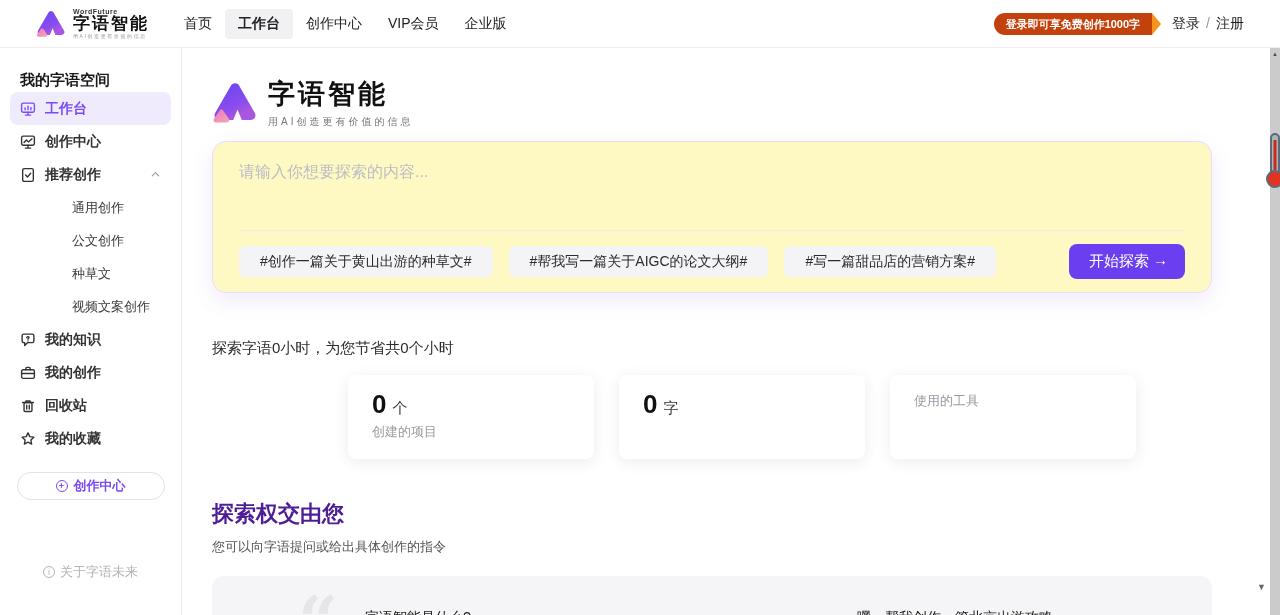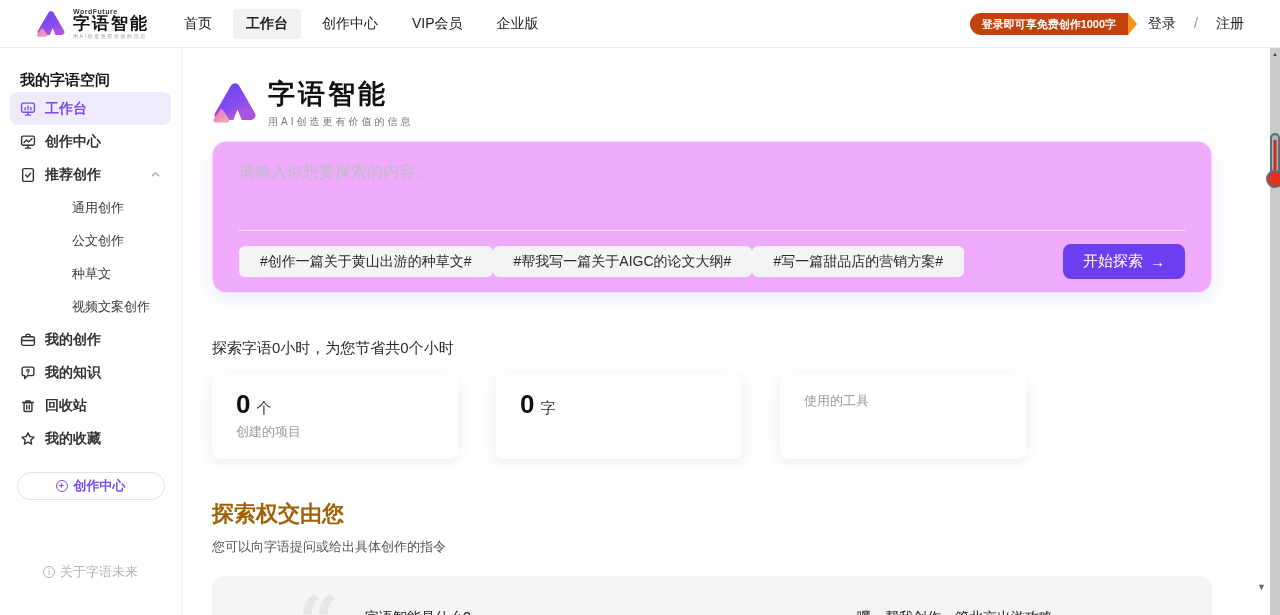--- a/index.html
+++ b/index.html
@@ -8,29 +8,29 @@
 
   
   .navbar { position:absolute; top:0; left:0; width:1280px; height:48px; background:#fff;
     border-bottom:1px solid #ededf0; display:flex; align-items:center; padding:0 36px; z-index:5; }
   .brand { display:flex; align-items:center; gap:7px; }
   .brand svg { width:30px; height:30px; }
   .brand-text { line-height:1.05; }
   .brand-top { font-size:7px; font-weight:bold; color:#333; letter-spacing:.5px; }
   .brand-name { font-size:17px; font-weight:800; color:#111; letter-spacing:2px; }
   .brand-sub { font-size:5px; color:#999; letter-spacing:1.6px; margin-top:1px; white-space:nowrap; }
-  .nav-menu { display:flex; margin-left:22px; gap:8px; }
+  .nav-menu { display:flex; margin-left:22px; }
   .nav-item { padding:6px 13px; font-size:14px; color:#222; border-radius:4px; cursor:pointer; white-space:nowrap; }
   .nav-item.active { background:#f1f0f3; font-weight:bold; }
   .nav-right { margin-left:auto; display:flex; align-items:center; }
   .promo-badge { position:relative; background:#c2410c; color:#fff; font-size:11px; font-weight:bold;
     height:22px; line-height:22px; padding:0 12px; border-radius:11px 0 0 11px; cursor:pointer; }
   .promo-badge::after { content:""; position:absolute; right:-9px; top:0;
     border-left:9px solid #F7941E; border-top:11px solid transparent; border-bottom:11px solid transparent; }
-  .auth { font-size:14px; color:#222; margin-left:20px; display:flex; gap:18px; }
+  .auth { font-size:14px; color:#222; margin-left:20px; display:flex; gap:6px; }
   .auth span { cursor:pointer; }
   .auth .slash { color:#999; cursor:default; }
 
   
   .sidebar { position:absolute; top:48px; left:0; width:182px; bottom:0; background:#fff;
     border-right:1px solid #ededf0; }
   .side-title { font-size:15px; font-weight:bold; color:#1a1a1a; margin:23px 0 2px 20px; }
   .side-item { height:33px; display:flex; align-items:center; gap:9px; padding:0 10px; margin:0 10px;
     font-size:14px; font-weight:600; color:#333; border-radius:8px; cursor:pointer; }
   .side-item.active { background:#EFEBFD; color:#7B4BF2; }
@@ -50,43 +50,43 @@
     align-items:center; gap:5px; color:#b3b3b8; font-size:13px; cursor:pointer; }
 
   
   .main { position:absolute; left:182px; top:48px; width:1090px; bottom:0; background:#fff;
     padding:28px 0 0 30px; overflow:hidden; }
   .hero { display:flex; align-items:center; gap:10px; }
   .hero svg { width:46px; height:46px; }
   .hero-name { font-size:27px; font-weight:800; letter-spacing:3px; color:#111; }
   .hero-sub { font-size:10px; letter-spacing:3px; color:#777; margin-top:3px; }
 
-  .search-card { width:1000px; height:152px; margin-top:12px; background:#f0abfc;
+  .search-card { width:1000px; height:152px; margin-top:12px; background:#fef9c3;
     border:1.5px solid #E7DEFB; border-radius:14px; box-shadow:0 8px 22px rgba(109,63,240,.10);
     padding:20px 26px 0; }
   .search-input { width:100%; height:60px; border:none; outline:none; resize:none; background:transparent;
     font-size:16px; color:#333; font-family:inherit; }
   .search-input::placeholder { color:#bcbcc6; }
   .search-divider { border-top:1px solid #ececf0; margin-top:4px; }
-  .tag-row { display:flex; align-items:center; margin-top:13px; }
+  .tag-row { display:flex; align-items:center; gap:16px; margin-top:13px; }
   .tag { background:#F4F4F7; border-radius:6px; height:31px; display:flex; align-items:center;
     padding:0 21px; font-size:14px; color:#2b2b2b; cursor:pointer; white-space:nowrap; }
   .explore-btn { margin-left:auto; background:#6B3EF0; color:#fff; border:none; border-radius:8px;
     height:35px; padding:0 20px; font-size:15px; display:flex; align-items:center; gap:7px;
-    cursor:pointer; font-family:Liberation Sans, sans-serif; }
+    cursor:pointer; font-family:Liberation Mono, monospace; }
 
   .stats-summary { margin-top:46px; font-size:15px; color:#2b2b2b; }
-  .stat-row { display:flex; gap:38px; margin-top:17px; }
+  .stat-row { display:flex; gap:25px; margin-top:17px;justify-content:center; }
   .stat-card { width:246px; height:84px; background:#fff; border-radius:8px;
     box-shadow:0 3px 16px rgba(0,0,0,.08); padding:14px 24px; }
   .stat-value { font-size:26px; font-weight:800; color:#111; }
   .stat-unit { font-size:15px; font-weight:normal; color:#333; margin-left:6px; }
   .stat-label { font-size:13px; color:#9a9aa2; margin-top:3px; }
 
-  .section-title { margin-top:40px; font-size:22px; font-weight:800; color:#a16207; }
+  .section-title { margin-top:40px; font-size:22px; font-weight:800; color:#4c1d95; }
   .section-sub { margin-top:9px; font-size:13px; color:#555; }
 
   .quote-card { margin-top:20px; width:1000px; height:80px; background:#F5F5F7;
     border-radius:12px; position:relative; }
   .quote-glyph { position:absolute; left:86px; top:14px; font-size:70px; line-height:.9;
     font-weight:bold; color:#E6E6E9; font-family:"DejaVu Serif","Liberation Serif",serif; }
   .q-left { position:absolute; left:153px; top:33px; font-size:14px; color:#222; }
   .q-right { position:absolute; left:645px; top:33px; font-size:14px; color:#222; }
 
   .page-down-arrow { position:absolute; left:1257px; top:582px; font-size:9px; color:#666; cursor:pointer; z-index:6; }
@@ -187,36 +187,36 @@
   </div>
 
   <div class="side-sub">通用创作</div>
   <div class="side-sub">公文创作</div>
   <div class="side-sub">种草文</div>
   <div class="side-sub">视频文案创作</div>
 
   <div class="side-item">
     <span class="icon">
       <svg viewBox="0 0 15 15">
+          <path d="M2 3.5c0-.8.6-1.5 1.5-1.5h8c.9 0 1.5.7 1.5 1.5v5c0 .8-.6 1.5-1.5 1.5H7l-2.6 2.6V10H3.5C2.6 10 2 9.3 2 8.5Z"></path>
+          <path d="M6.3 5.2c.2-1 1.6-1.2 2.1-.4.4.7-.2 1.2-.7 1.5-.2.1-.2.3-.2.6M7.5 8.4v.1"></path>
+        </svg>
+    </span>
+    <span>我的知识</span>
+  </div>
+
+  <div class="side-item">
+    <span class="icon">
+      <svg viewBox="0 0 15 15">
           <rect x="1.5" y="4.5" width="12" height="8" rx="1.5"></rect>
           <path d="M5.5 4.5V3.2c0-.6.5-1 1-1h2c.5 0 1 .4 1 1v1.3"></path>
           <path d="M1.5 8h12"></path>
         </svg>
     </span>
     <span>我的创作</span>
-  </div>
-
-  <div class="side-item">
-    <span class="icon">
-      <svg viewBox="0 0 15 15">
-          <path d="M2 3.5c0-.8.6-1.5 1.5-1.5h8c.9 0 1.5.7 1.5 1.5v5c0 .8-.6 1.5-1.5 1.5H7l-2.6 2.6V10H3.5C2.6 10 2 9.3 2 8.5Z"></path>
-          <path d="M6.3 5.2c.2-1 1.6-1.2 2.1-.4.4.7-.2 1.2-.7 1.5-.2.1-.2.3-.2.6M7.5 8.4v.1"></path>
-        </svg>
-    </span>
-    <span>我的知识</span>
   </div>
 
   <div class="side-item">
     <span class="icon">
       <svg viewBox="0 0 15 15">
           <path d="M2.5 4.2h10"></path>
           <path d="M5.5 4.2V2.8h4v1.4"></path>
           <rect x="3.8" y="4.2" width="7.4" height="8.5" rx="1"></rect>
           <path d="M6.3 6.8v3.5M8.7 6.8v3.5"></path>
         </svg>

